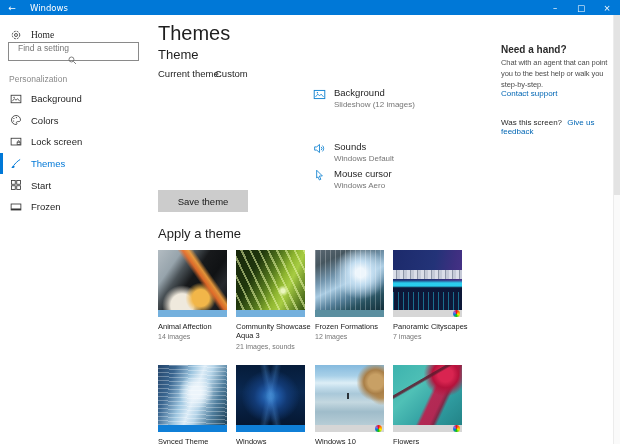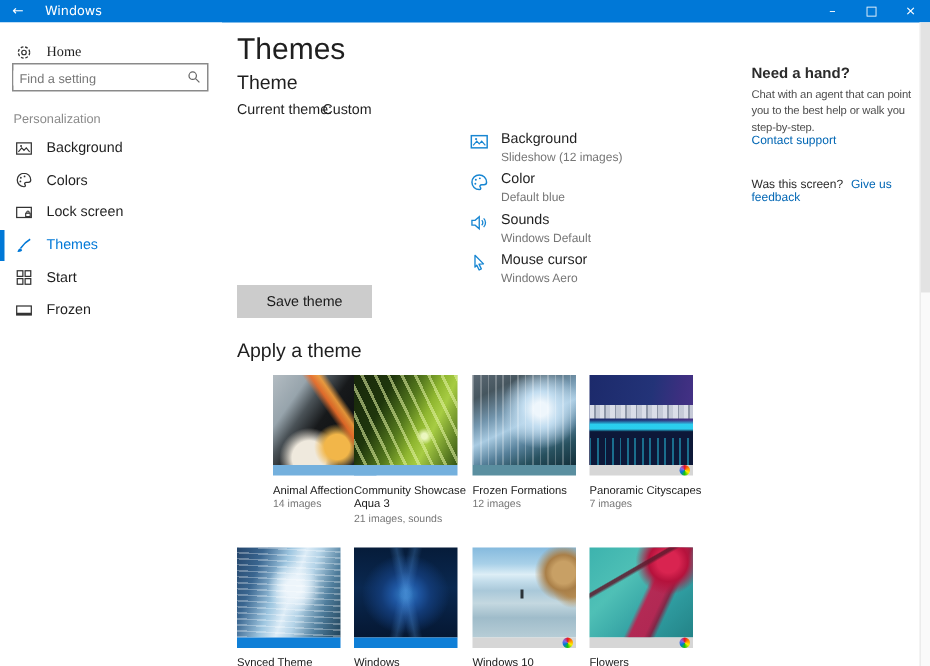--- a/index.html
+++ b/index.html
@@ -17,21 +17,21 @@
   }
   .tb-back{ width:24px; text-align:center; font-size:9px; cursor:default; }
   .tb-title{ font-size:8.5px; margin-left:6px; }
   .tb-controls{ margin-left:auto; display:flex; height:100%; }
   .tb-btn{ width:26px; height:100%; display:flex; align-items:center; justify-content:center; font-size:8.5px; }
   
   .sidebar{ position:absolute; left:0; top:15px; width:148px; height:429px; background:#fff; }
   .home-row{ position:absolute; left:0; top:9px; height:21px; width:100%; display:flex; align-items:center; padding-left:10px; gap:9px; font-size:9.5px; color:#1f1f1f;font-family:Liberation Serif, serif; }
   .searchbox{
     position:absolute; left:8px; top:27px; width:131px; height:19px;
-    border:1px solid #8a8a8a; background:#fff; display:flex; align-items:center;
+    border:1px solid #8a8a8a; background:#fff; display:flex; align-items:center;flex-direction:column;
   }
   .searchbox input{
     border:none; outline:none; flex:1; font-size:8.5px; padding:0 4px;
     color:#333; font-family:"Liberation Sans",sans-serif; min-width:0;
   }
   .searchbox input::placeholder{ color:#767676; }
   .searchbox .sicon{ width:14px; flex:0 0 14px; display:flex; align-items:center; }
   .side-section{ position:absolute; left:9px; top:59px; font-size:8.5px; color:#8a8a8a; }
   .side-nav{ position:absolute; left:0; top:73px; width:100%; }
   .nav-item{
@@ -74,21 +74,21 @@
   .s-label{ font-size:9.5px; color:#1f1f1f; }
   .s-value{ font-size:8px; color:#767676; margin-top:2px; }
   .save-btn{
     position:absolute; left:158px; top:190px; width:90px; height:22px;
     background:#cccccc; border:none; font-size:9.5px; color:#1a1a1a;
     font-family:"Liberation Sans",sans-serif; cursor:default;
   }
   .sec-apply{ position:absolute; left:158px; top:226px; font-size:13px; font-weight:400; color:#1f1f1f; }
   
   .card{ position:absolute; width:69px; cursor:default; }
-  .c0{ left:158px; top:250px;margin-left:24px; } .c1{ left:236px; top:250px; } .c2{ left:315px; top:250px; } .c3{ left:393px; top:250px; }
+  .c0{ left:158px; top:250px; } .c1{ left:236px; top:250px; } .c2{ left:315px; top:250px; } .c3{ left:393px; top:250px; }
   .c4{ left:158px; top:365px; } .c5{ left:236px; top:365px; } .c6{ left:315px; top:365px; } .c7{ left:393px; top:365px; }
   .thumb{ width:69px; height:60px; position:relative; overflow:hidden; }
   .thumb-bar{ width:69px; height:7px; position:relative; }
   .bar-lightblue{ background:#74b0dd; }
   .bar-teal{ background:#5b8fa0; }
   .bar-gray{ background:#d6d6d6; }
   .bar-blue{ background:#0f7fd7; }
   .rainbow-dot{ position:absolute; right:2px; top:0; width:7px; height:7px; border-radius:50%;
     background:conic-gradient(#e81123,#ff8c00,#fff100,#16c60c,#0078d7,#886ce4,#e81123); }
   .card-name{ font-size:7.5px; color:#1a1a1a; margin-top:5px; line-height:1.25; width:76px; }
@@ -254,34 +254,20 @@
           <rect x="1.5" y="3" width="13" height="10" fill="none" stroke="#1886d2" stroke-width="1.2"></rect>
           <path d="M3 11 l3-3.5 2 2.2 2-2.2 3 3.5" fill="none" stroke="#1886d2" stroke-width="1"></path>
           <circle cx="5.4" cy="5.8" r="0.9" fill="#1886d2"></circle>
         </svg>
     </span>
     <span>
       <span class="s-label" style="display:block">Background</span>
       <span class="s-value" style="display:block">Slideshow (12 images)</span>
     </span>
   </div>
-  <div class="setting-row sr1">
-    <span class="icon">
-      <svg width="13" height="13" viewBox="0 0 16 16">
-          <path d="M8 2 a6 6 0 1 0 0 12 c1.6 0 1.4-1.3 .8-2 c-.7-.8 0-1.9 1.2-1.9 h1.8 c1.3 0 2.2-1 2.2-2.1 C14 4.5 11.3 2 8 2z" fill="none" stroke="#1886d2" stroke-width="1.2"></path>
-          <circle cx="5.2" cy="6" r="0.8" fill="#1886d2"></circle>
-          <circle cx="8.5" cy="4.8" r="0.8" fill="#1886d2"></circle>
-          <circle cx="4.8" cy="9.3" r="0.8" fill="#1886d2"></circle>
-        </svg>
-    </span>
-    <span>
-      <span class="s-label" style="display:block">Color</span>
-      <span class="s-value" style="display:block">Default blue</span>
-    </span>
-  </div>
   <div class="setting-row sr2">
     <span class="icon">
       <svg width="13" height="13" viewBox="0 0 16 16">
           <path d="M2 6 v4 h2.6 L8 13 V3 L4.6 6 z" fill="none" stroke="#1886d2" stroke-width="1.1"></path>
           <path d="M10 6 a2.6 2.6 0 0 1 0 4" fill="none" stroke="#1886d2" stroke-width="1.1"></path>
           <path d="M11.6 4.4 a5 5 0 0 1 0 7.2" fill="none" stroke="#1886d2" stroke-width="1.1"></path>
         </svg>
     </span>
     <span>
       <span class="s-label" style="display:block">Sounds</span>

